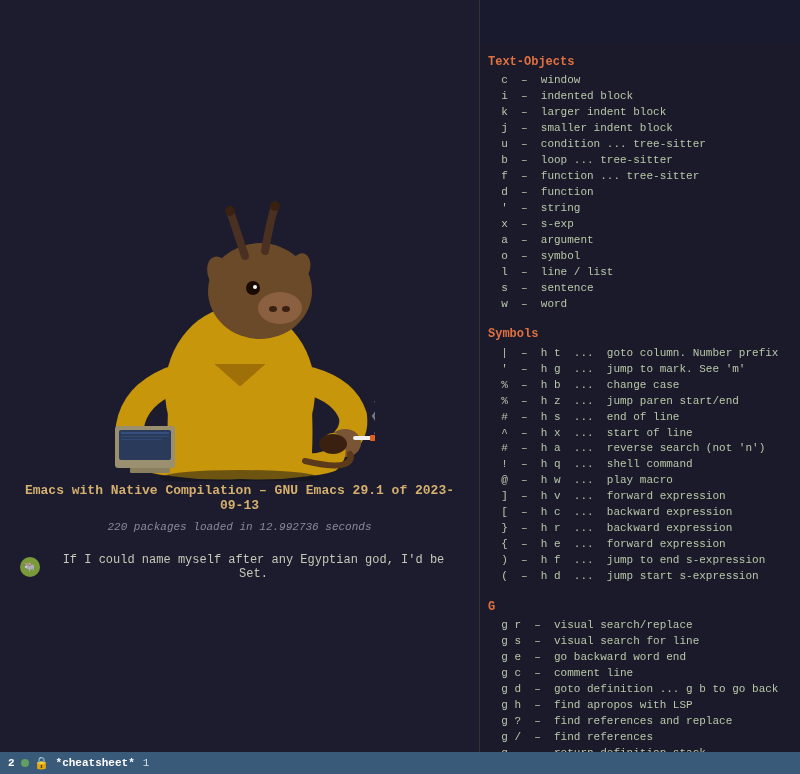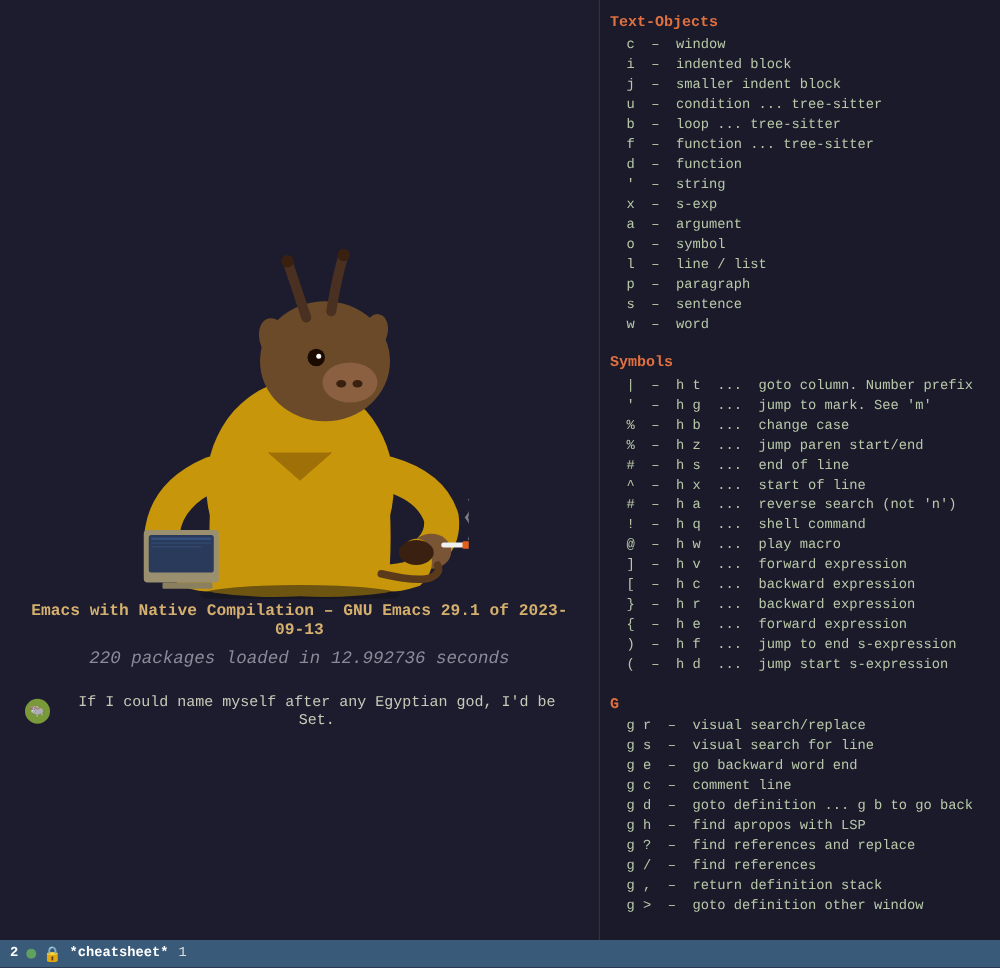--- a/index.html
+++ b/index.html
@@ -27,21 +27,21 @@
     .title-text {
       color: #d4af6e;
       font-size: 13px;
       text-align: center;
       margin-bottom: 8px;
       font-weight: bold;
     }
 
     .subtitle-text {
       color: #8a8a9a;
-      font-size: 14px;
+      font-size: 11px;
       text-align: right;
       margin-bottom: 20px;
       font-style: italic;
     }
 
     .quote-line {
       display: flex;
       align-items: center;
       gap: 8px;
       color: #c8c8b8;
@@ -63,20 +63,21 @@
 
     
     .right-panel {
       width: 320px;
       background: #1a1a2a;
       overflow-y: auto;
       padding: 4px 8px 8px 8px;
       font-size: 11px;
       color: #c8c8b8;
       line-height: 1.45;
+      margin-top: 44px;
     }
 
     .right-panel::-webkit-scrollbar {
       width: 4px;
     }
     .right-panel::-webkit-scrollbar-track {
       background: #111;
     }
     .right-panel::-webkit-scrollbar-thumb {
       background: #555;
@@ -218,31 +219,31 @@
     <span>If I could name myself after any Egyptian god, I'd be Set.</span>
   </div>
 </div>
 
 <div class="right-panel">
 
   <div class="section-title">Text-Objects</div>
   <div>
     <div class="item-line">  c  –  window</div>
     <div class="item-line">  i  –  indented block</div>
+    <div class="item-line">  k  –  larger indent block</div>
     <div class="item-line">  j  –  smaller indent block</div>
     <div class="item-line">  u  –  condition ... tree-sitter</div>
     <div class="item-line">  b  –  loop ... tree-sitter</div>
     <div class="item-line">  f  –  function ... tree-sitter</div>
     <div class="item-line">  d  –  function</div>
     <div class="item-line">  '  –  string</div>
     <div class="item-line">  x  –  s-exp</div>
     <div class="item-line">  a  –  argument</div>
     <div class="item-line">  o  –  symbol</div>
     <div class="item-line">  l  –  line / list</div>
-    <div class="item-line">  p  –  paragraph</div>
     <div class="item-line">  s  –  sentence</div>
     <div class="item-line">  w  –  word</div>
   </div>
 
   <div class="spacer"></div>
 
   <div class="section-title">Symbols</div>
   <div>
     <div class="item-line">  |  –  h t  ...  goto column. Number prefix</div>
     <div class="item-line">  '  –  h g  ...  jump to mark. See 'm'</div>

